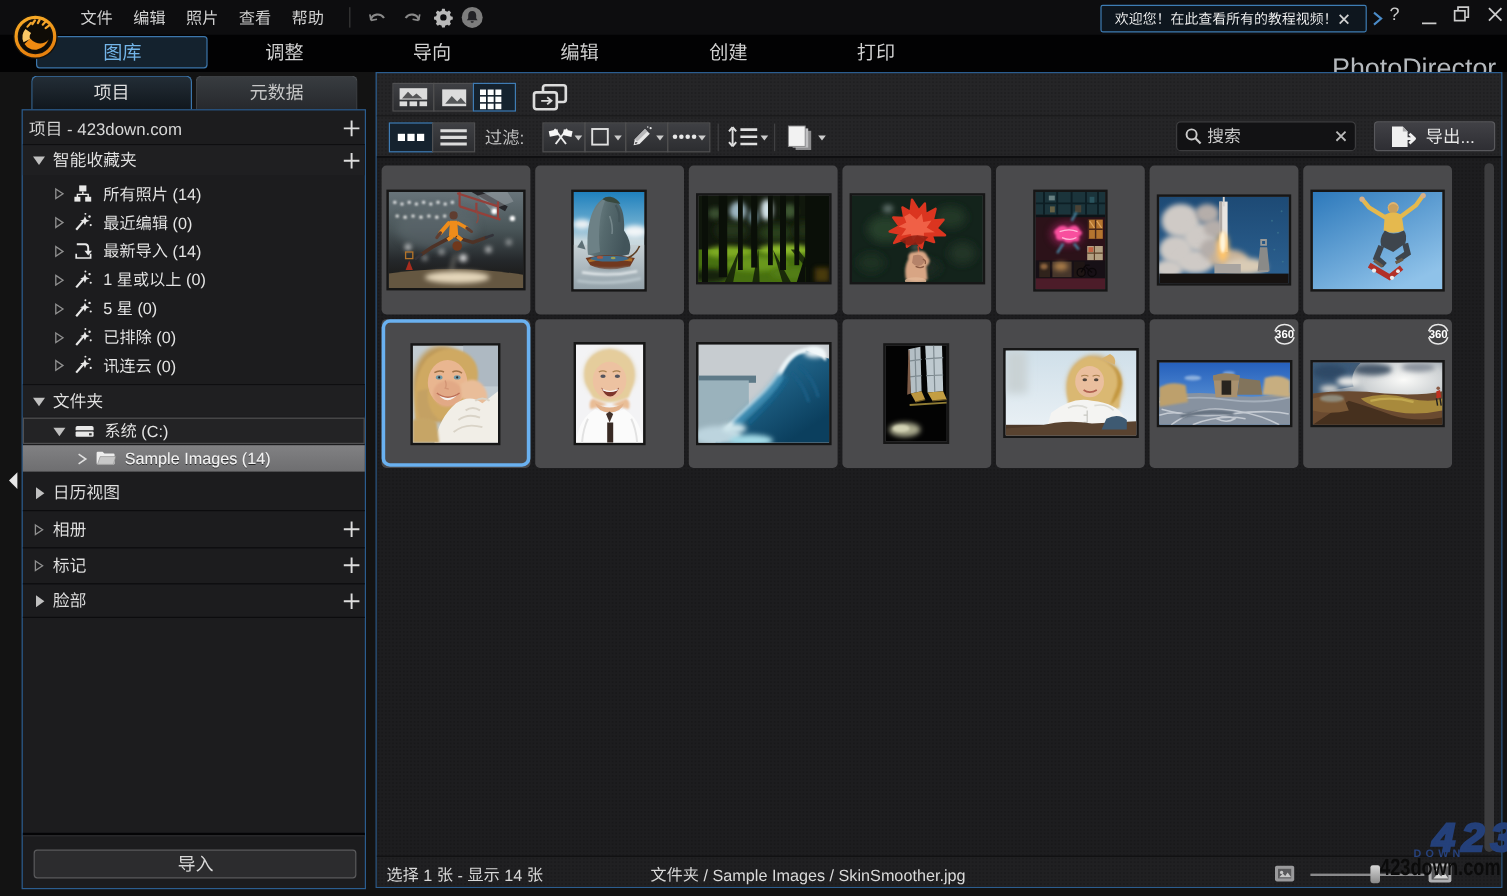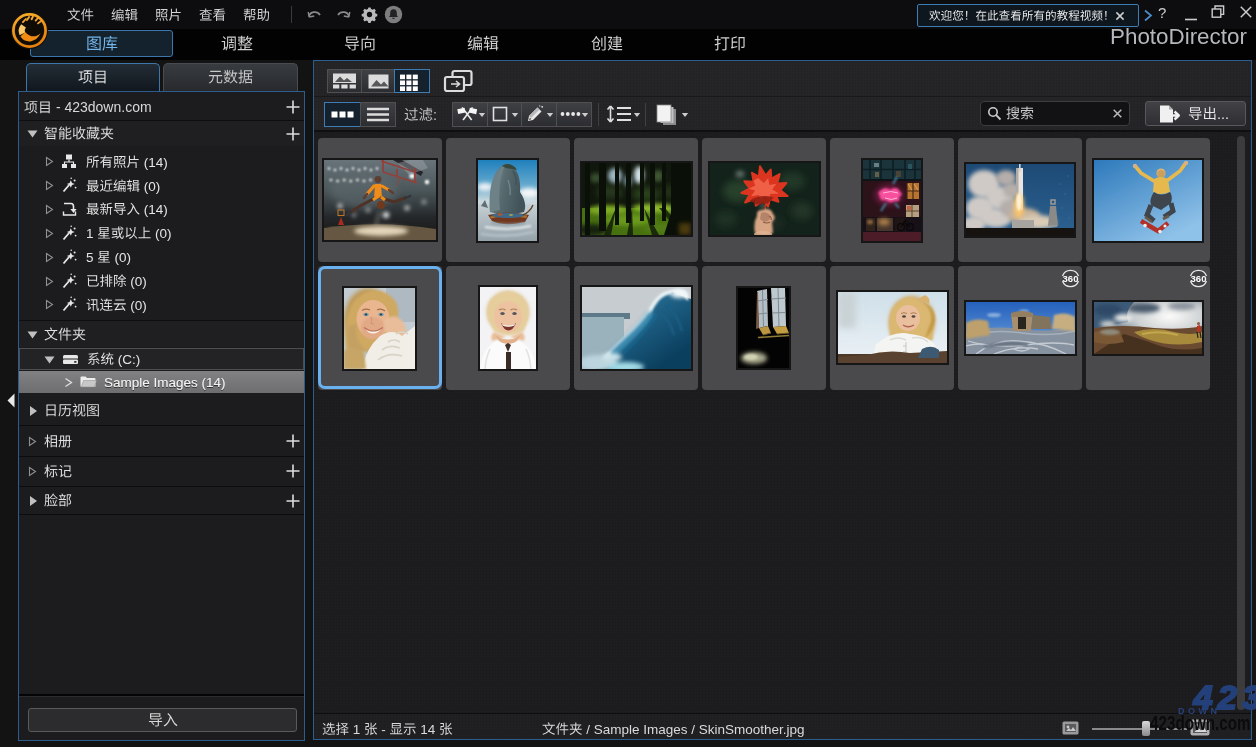--- a/index.html
+++ b/index.html
@@ -222,21 +222,21 @@
         <use href="#g29" x="0"></use>
         <use href="#g30" x="1000"></use>
       </g>
     </svg>
     <svg class="t" style="left:714.0px;top:32.9px" width="32.0" height="21.1">
       <g fill="#d2d2d2" transform="translate(0,16.3) scale(0.016)">
         <use href="#g31" x="0"></use>
         <use href="#g32" x="1000"></use>
       </g>
     </svg>
-    <div class="t" style="left:1110px;top:24px;font-size:22.4px;color:#b4b8bc">PhotoDirector</div>
+    <div class="t" style="left:1110px;top:44px;font-size:22.4px;color:#b4b8bc">PhotoDirector</div>
     <svg class="abs" style="left:10px;top:11px;z-index:30" width="39" height="39" viewBox="0 0 39 39">
 <defs>
         <linearGradient id="lgr" x1="0" y1="0" x2="0.3" y2="1">
           <stop offset="0" stop-color="#f8ad28"></stop>
           <stop offset="1" stop-color="#e8820e"></stop>
         </linearGradient>
 <linearGradient id="lgc" x1="0" y1="0" x2="0.6" y2="1">
           <stop offset="0" stop-color="#fbd98e"></stop>
           <stop offset="1" stop-color="#f0a030"></stop>
         </linearGradient>

